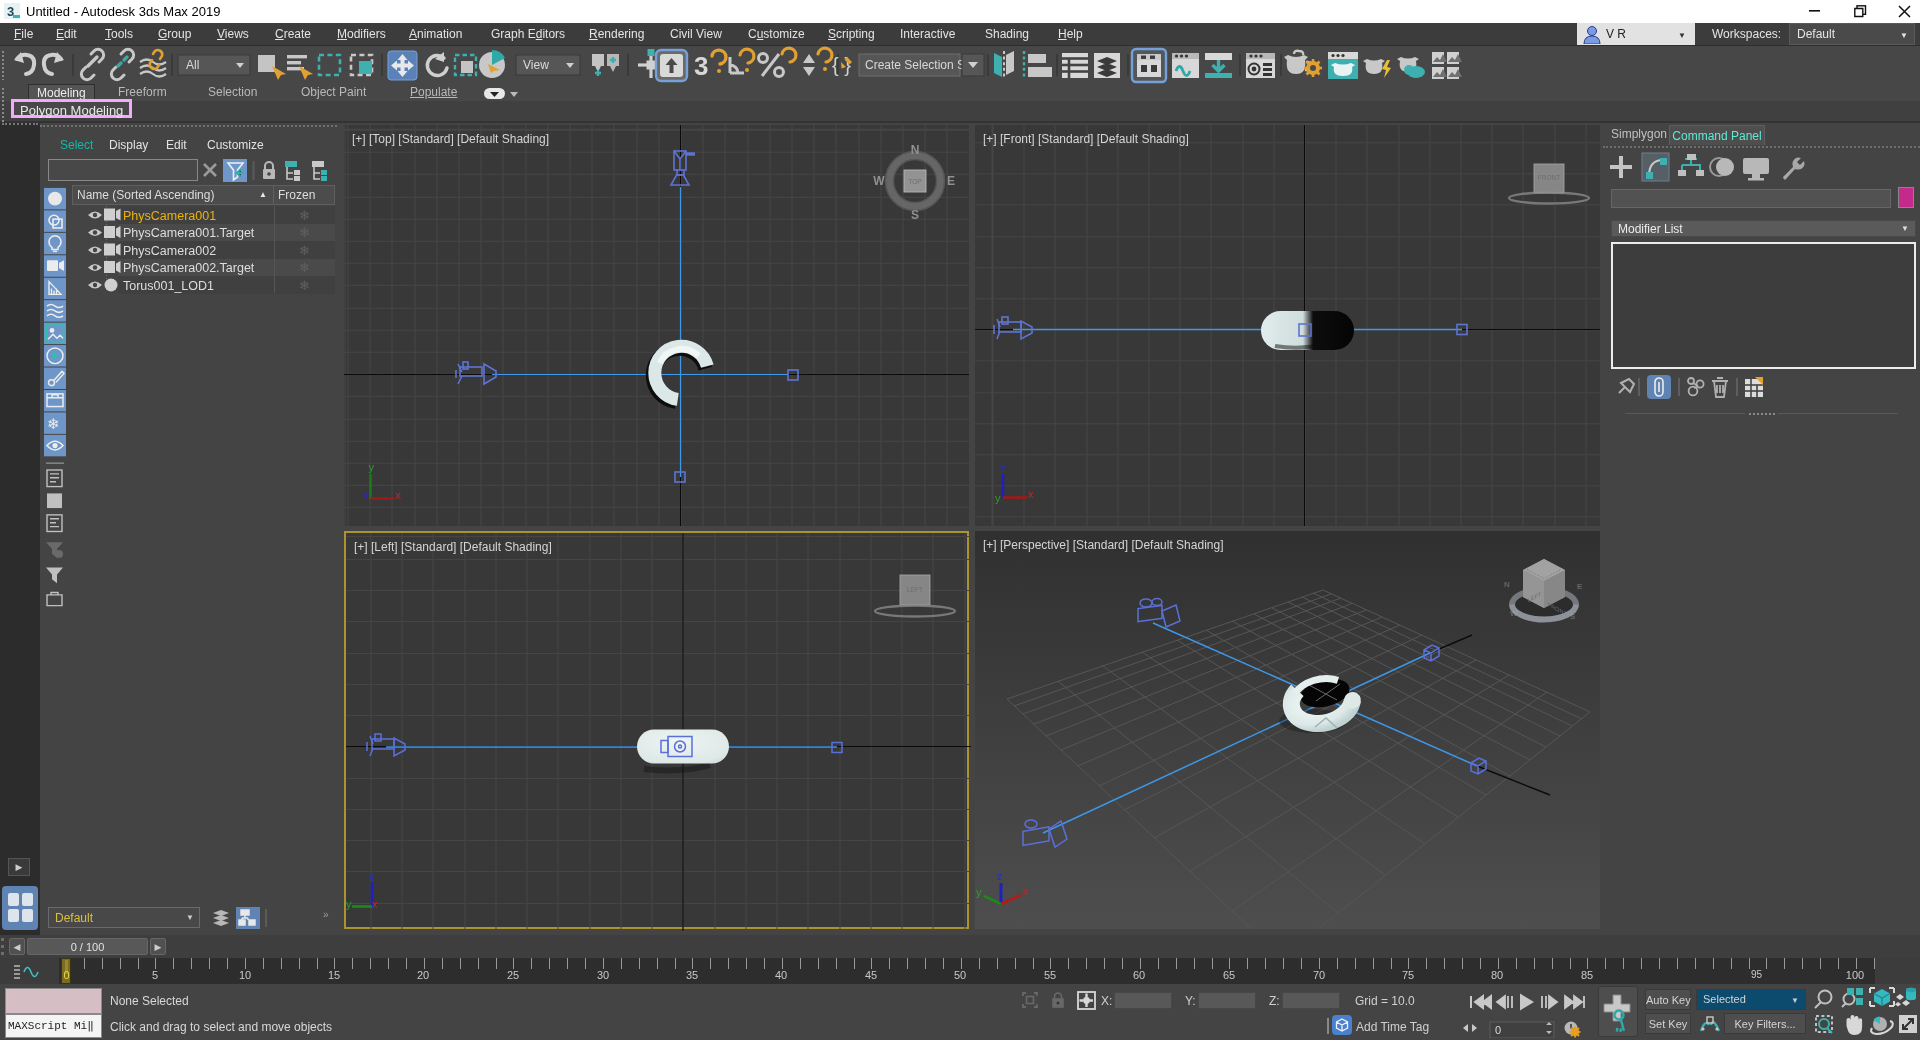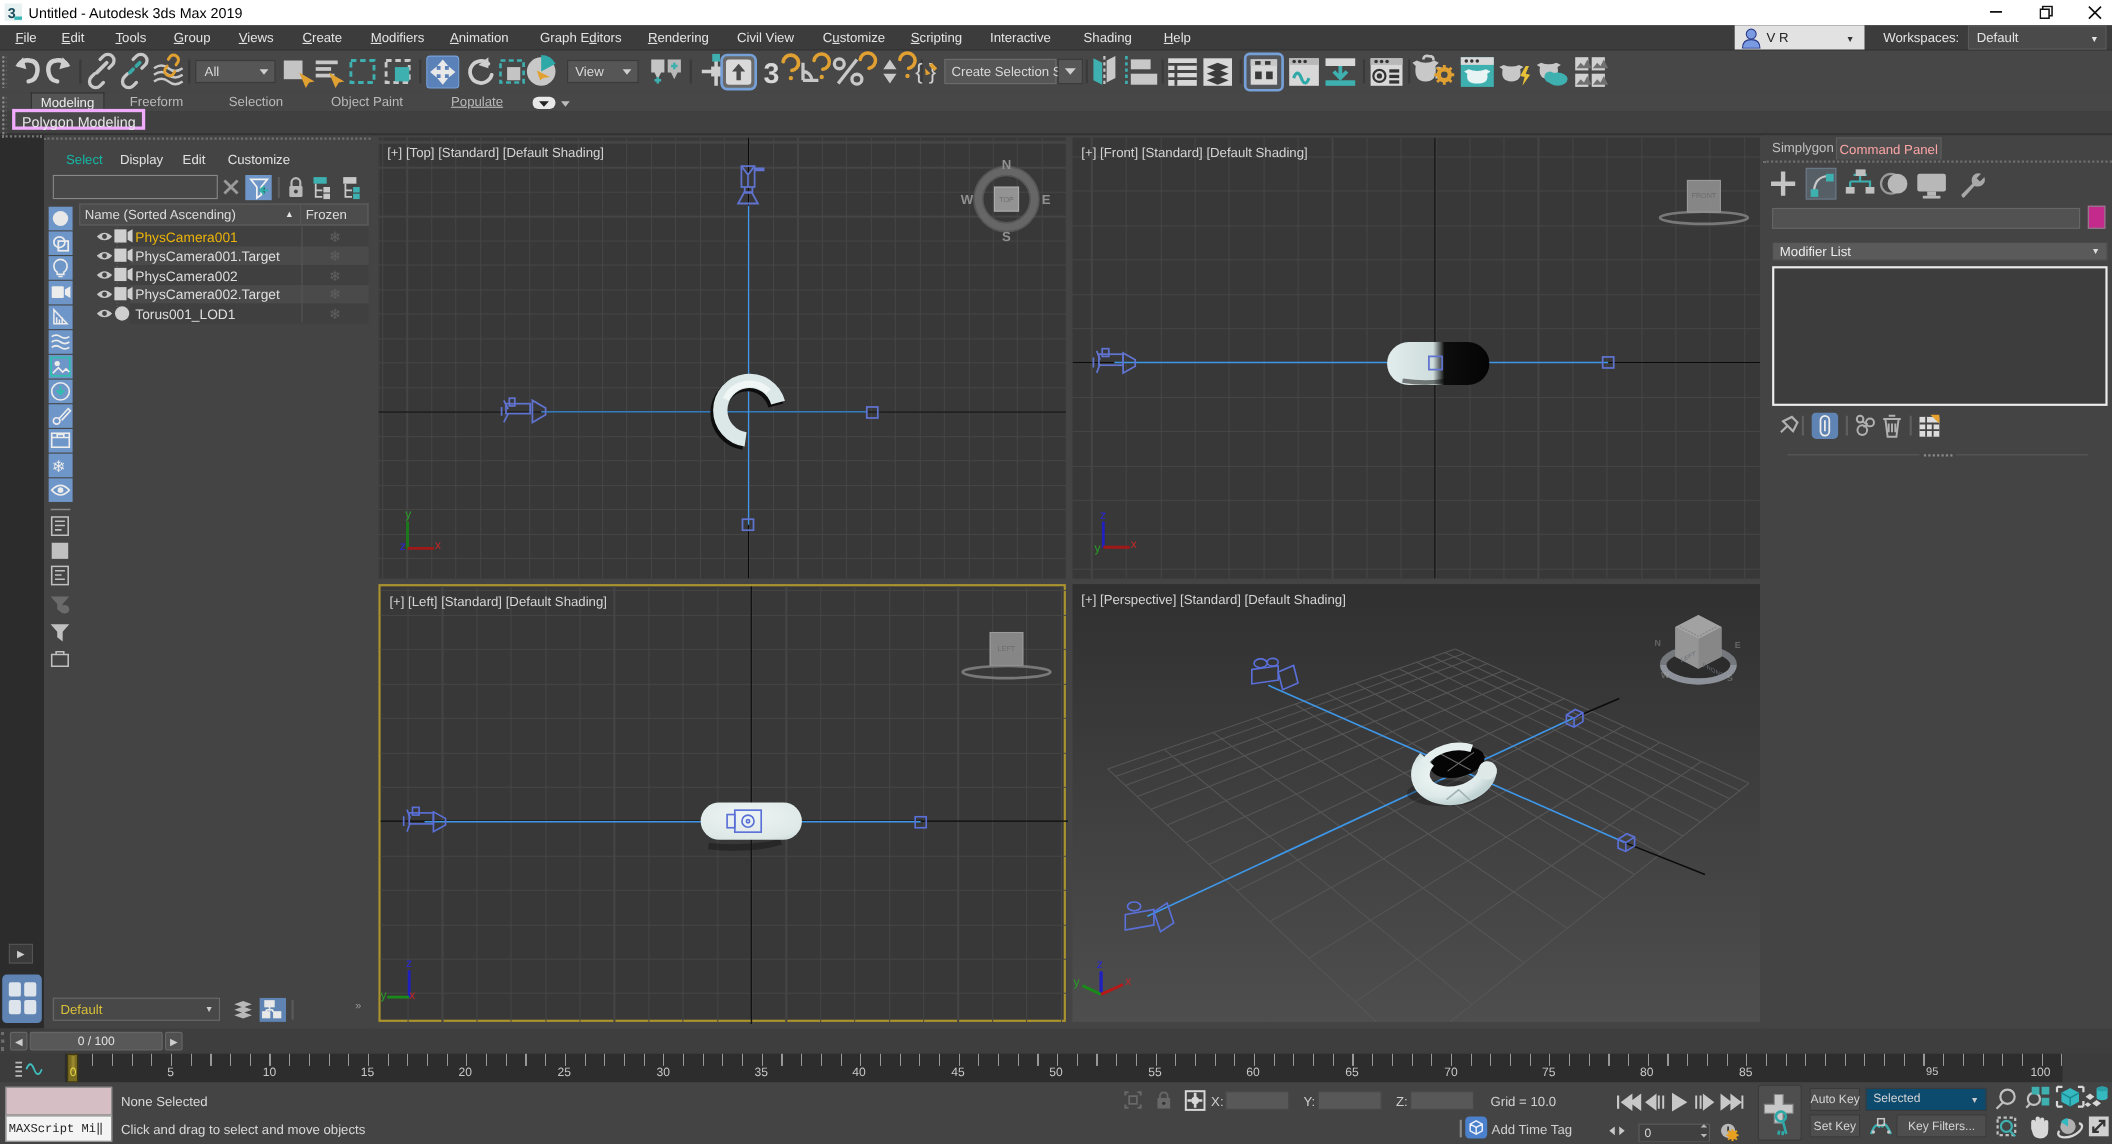--- a/index.html
+++ b/index.html
@@ -746,21 +746,21 @@
         <text x="-4" y="-24" fill="#2828d8">z</text>
         <text x="-25" y="-8" fill="#28a028">y</text>
         <text x="22" y="-9" fill="#c02828">x</text>
       </g>
     </svg>
     <span class="vplabel">[+] [Perspective] [Standard] [Default Shading]</span>
   </div>
 
   <div id="cmdpanel" class="abs">
     <div class="abs" style="left:8px;top:4px;width:54px;height:17px;color:#c0c0c0;font-size:12px;">Simplygon</div>
-    <div class="abs" style="left:66px;top:2px;width:96px;height:20px;background:#4e4e4e;border:1px solid #5e5e5e;border-bottom:none;color:#fca5a5;font-size:12px;text-align:center;padding-top:3px;">Command Panel</div>
+    <div class="abs" style="left:66px;top:2px;width:96px;height:20px;background:#4e4e4e;border:1px solid #5e5e5e;border-bottom:none;color:#5eead4;font-size:12px;text-align:center;padding-top:3px;">Command Panel</div>
     <div class="abs" style="left:0;top:23px;width:317px;height:2px;border-top:2px dotted #6e6e6e;"></div>
     <svg class="abs" style="left:0;top:28px;" width="317" height="34">
       <path d="M 18 5 v 22 M 7 16 h 22" stroke="#c4c4c4" stroke-width="4"></path>
       <rect x="39" y="2" width="27" height="28" fill="#565e66" stroke="#6e7e8e"></rect>
       <g fill="none" stroke="#c8c8c8" stroke-width="2">
           <path d="M 46 25 q 0 -16 14 -16"></path>
           <rect x="43" y="21" width="7" height="7" fill="#3fb0b0" stroke="none"></rect>
           <rect x="57" y="7" width="7" height="7" fill="#3fb0b0" stroke="none"></rect>
         </g>
       <g stroke="#3fb0b0" stroke-width="2" fill="none">

